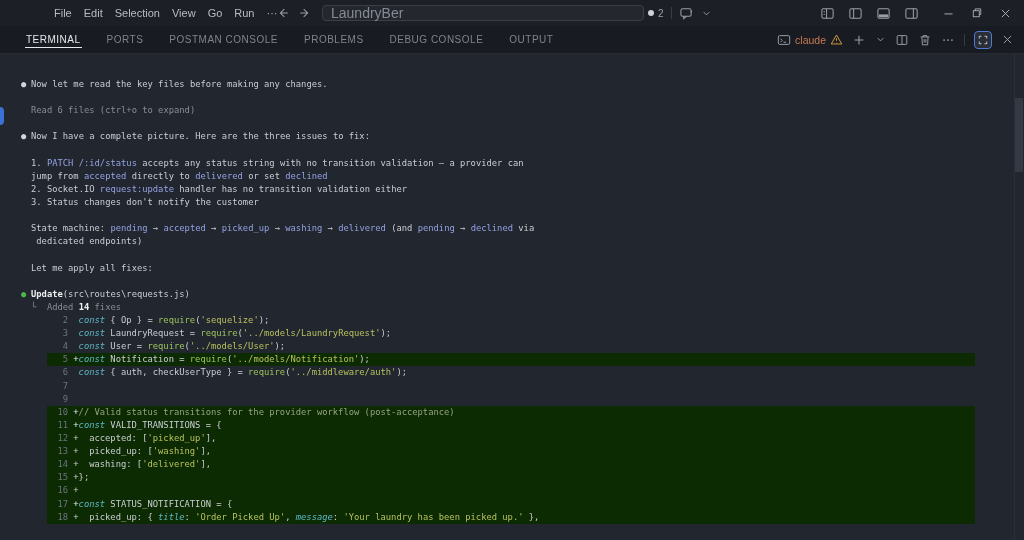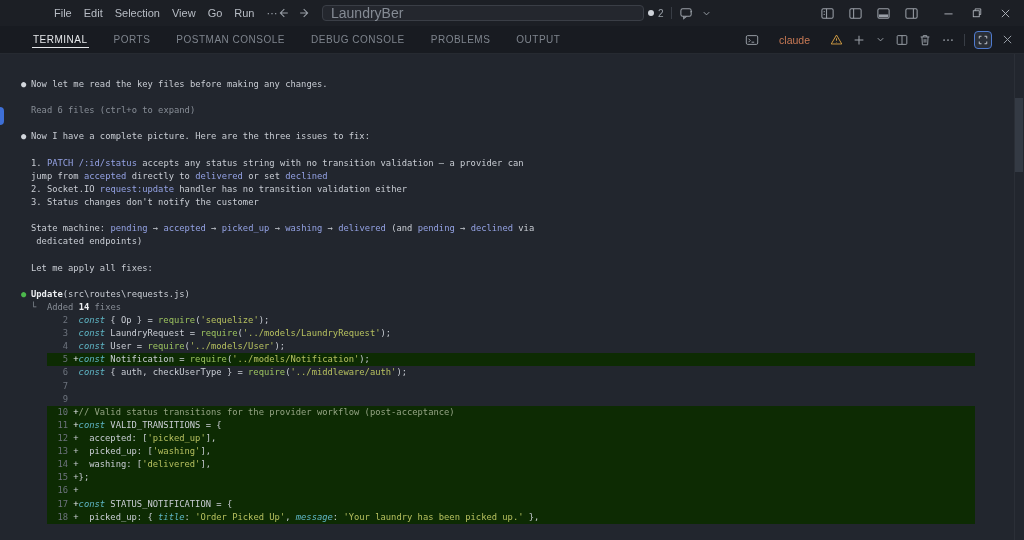--- a/index.html
+++ b/index.html
@@ -17,26 +17,26 @@
   .dot-badge { display:flex; align-items:center; gap:4px; color:#9aa0a8; font-size:10px; }
   .dot-badge .dot { width:6px; height:6px; border-radius:50%; background:#cfd3d9; }
   .vsep { width:1px; height:12px; background:#383d45; }
   .title-right { position:absolute; right:0; top:0; height:26px; display:flex; align-items:center; gap:13px; padding-right:12px; }
   .win-group { display:flex; align-items:center; gap:16px; margin-left:10px; }
   .icon-btn { display:flex; align-items:center; justify-content:center; cursor:default; }
   svg.ic { display:block; }
 
   
   .tabbar { position:relative; height:28px; background:#181b21; border-bottom:1px solid #262a31; display:flex; align-items:center; color:#7e848d; font-size:10px; letter-spacing:0.5px; }
-  .tabs { display:flex; align-items:center; height:100%; padding-left:20px; }
+  .tabs { display:flex; align-items:center; height:100%; padding-left:13px; }
   .tab { position:relative; height:100%; line-height:27px; padding:0 13px; cursor:default; }
   .tab.active { color:#e6e8eb; }
   .tab.active::after { content:""; position:absolute; left:12px; right:12px; bottom:5px; height:1px; background:#e6e8eb; }
   .tab-actions { margin-left:auto; display:flex; align-items:center; gap:9px; padding-right:10px; }
-  .term-item { display:flex; align-items:center; gap:20px; }
+  .term-item { display:flex; align-items:center; gap:4px; }
   .claude-label { color:#c97a55; font-size:10.5px; letter-spacing:0; }
   .maxi-btn { width:18px; height:18px; border:1px solid #4f7bd0; border-radius:4px; background:#2a2f37; display:flex; align-items:center; justify-content:center; }
 
   
   .terminal { position:absolute; top:54px; left:0; right:0; bottom:0; background:#22262e; overflow:hidden; }
   .term-lines { position:absolute; top:24px; left:0; right:12px; }
   .tl { position:relative; white-space:pre; height:13.12px; line-height:13.12px; font-family:"DejaVu Sans Mono",monospace; font-size:8.8px; color:#c9cdd4; padding-left:31px; }
   .tl .blt { position:absolute; left:21px; }
   .blt.white { color:#d2d6dc; }
   .blt.green { color:#4cb84c; }
@@ -149,22 +149,22 @@
         </span>
       </span>
     </div>
   </div>
 
   <div class="tabbar">
     <div class="tabs">
       <span class="tab active">TERMINAL</span>
       <span class="tab">PORTS</span>
       <span class="tab">POSTMAN CONSOLE</span>
+      <span class="tab">PROBLEMS</span>
       <span class="tab">DEBUG CONSOLE</span>
-      <span class="tab">PROBLEMS</span>
       <span class="tab">OUTPUT</span>
     </div>
     <div class="tab-actions">
       <span class="term-item">
         <svg class="ic" width="14" height="14" viewBox="0 0 16 16" fill="none" stroke="#9aa0a8" stroke-width="1.1">
             <rect x="1.5" y="3" width="13" height="10" rx="1.5"></rect>
             <path d="M4 6.5 6 8.5 4 10.5"></path>
             <line x1="7.5" y1="10.5" x2="10.5" y2="10.5"></line>
           </svg>
         <span class="claude-label">claude</span>

